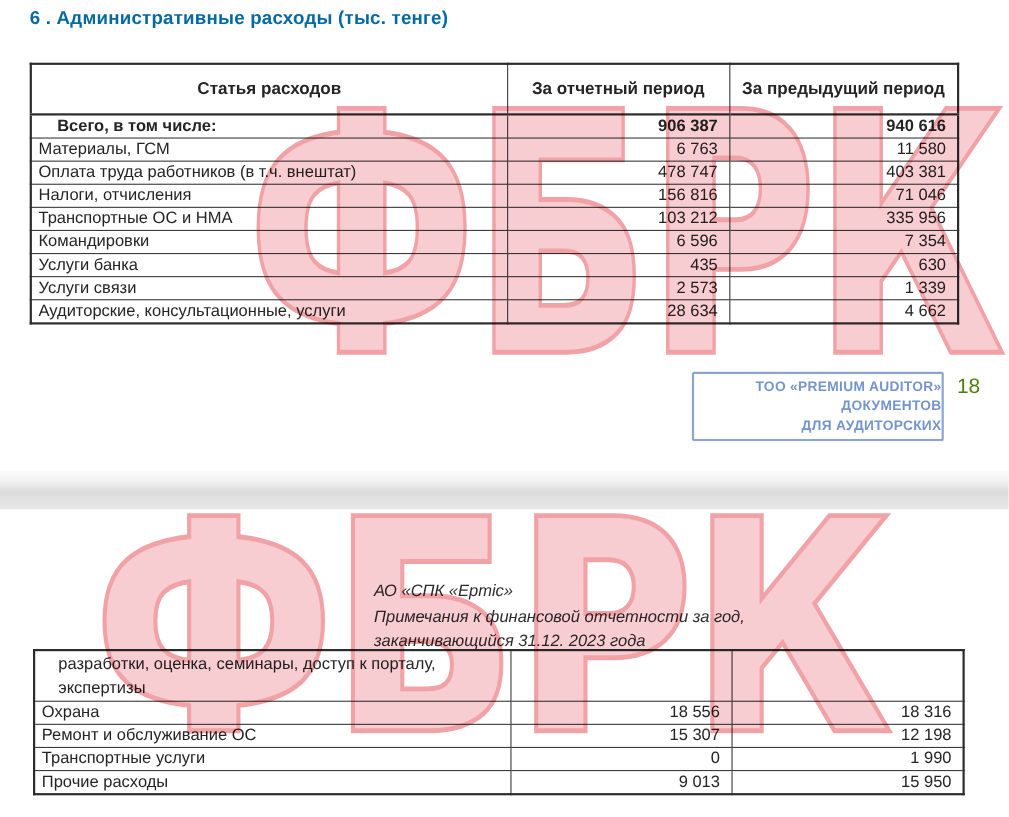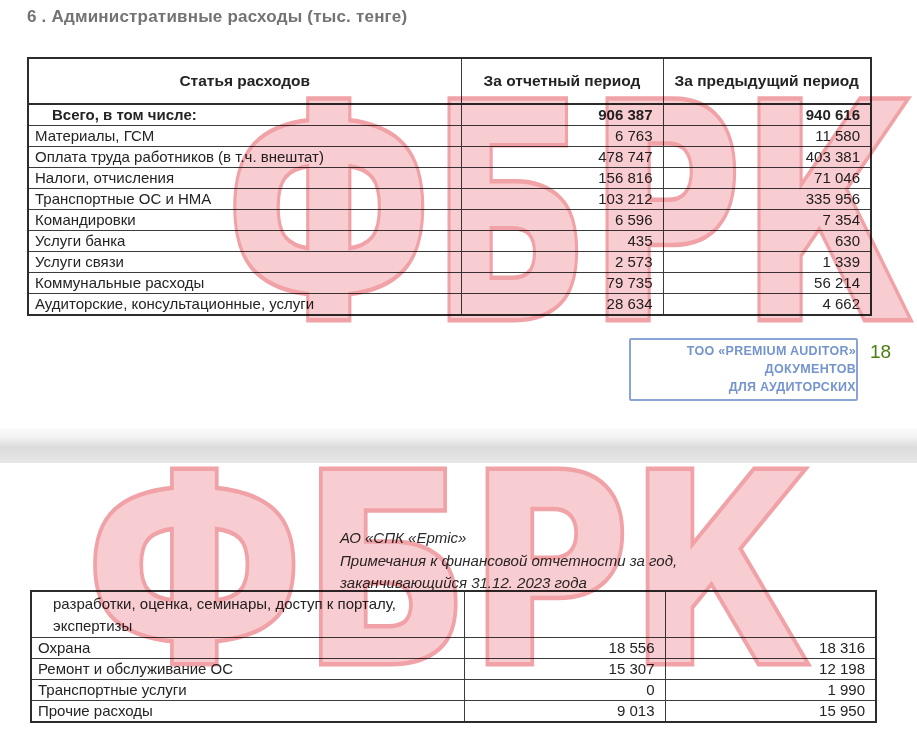--- a/index.html
+++ b/index.html
@@ -8,21 +8,21 @@
     position:relative;
     background:#ffffff;
     font-family:"Liberation Sans", sans-serif;
     color:#1d1d1d;
     overflow:hidden;
   }
 
   
   .doc-title {
     position:absolute; left:27px; top:7px;
-    font-size:17px; font-weight:bold; color:#737373;
+    font-size:17px; font-weight:bold; color:#0369a1;
     letter-spacing:0.2px;
   }
 
   table.fin-table {
     border-collapse:collapse; table-layout:fixed;
     font-size:15px; color:#242424;
   }
   .fin-table td, .fin-table th { border:1.5px solid #3b3b3b; overflow:hidden; }
   .fin-table { border:2px solid #2c2c2c; }
   .t1 { position:absolute; left:27px; top:57px; width:843px; }
@@ -133,25 +133,20 @@
     </tr>
     <tr>
       <td class="name">Услуги банка</td>
       <td class="num">435</td>
       <td class="num">630</td>
     </tr>
     <tr>
       <td class="name">Услуги связи</td>
       <td class="num">2 573</td>
       <td class="num">1 339</td>
-    </tr>
-    <tr>
-      <td class="name">Коммунальные расходы</td>
-      <td class="num">79 735</td>
-      <td class="num">56 214</td>
     </tr>
     <tr>
       <td class="name">Аудиторские, консультационные, услуги</td>
       <td class="num">28 634</td>
       <td class="num">4 662</td>
     </tr>
   </tbody>
 </table>
 
 <div class="stamp">

